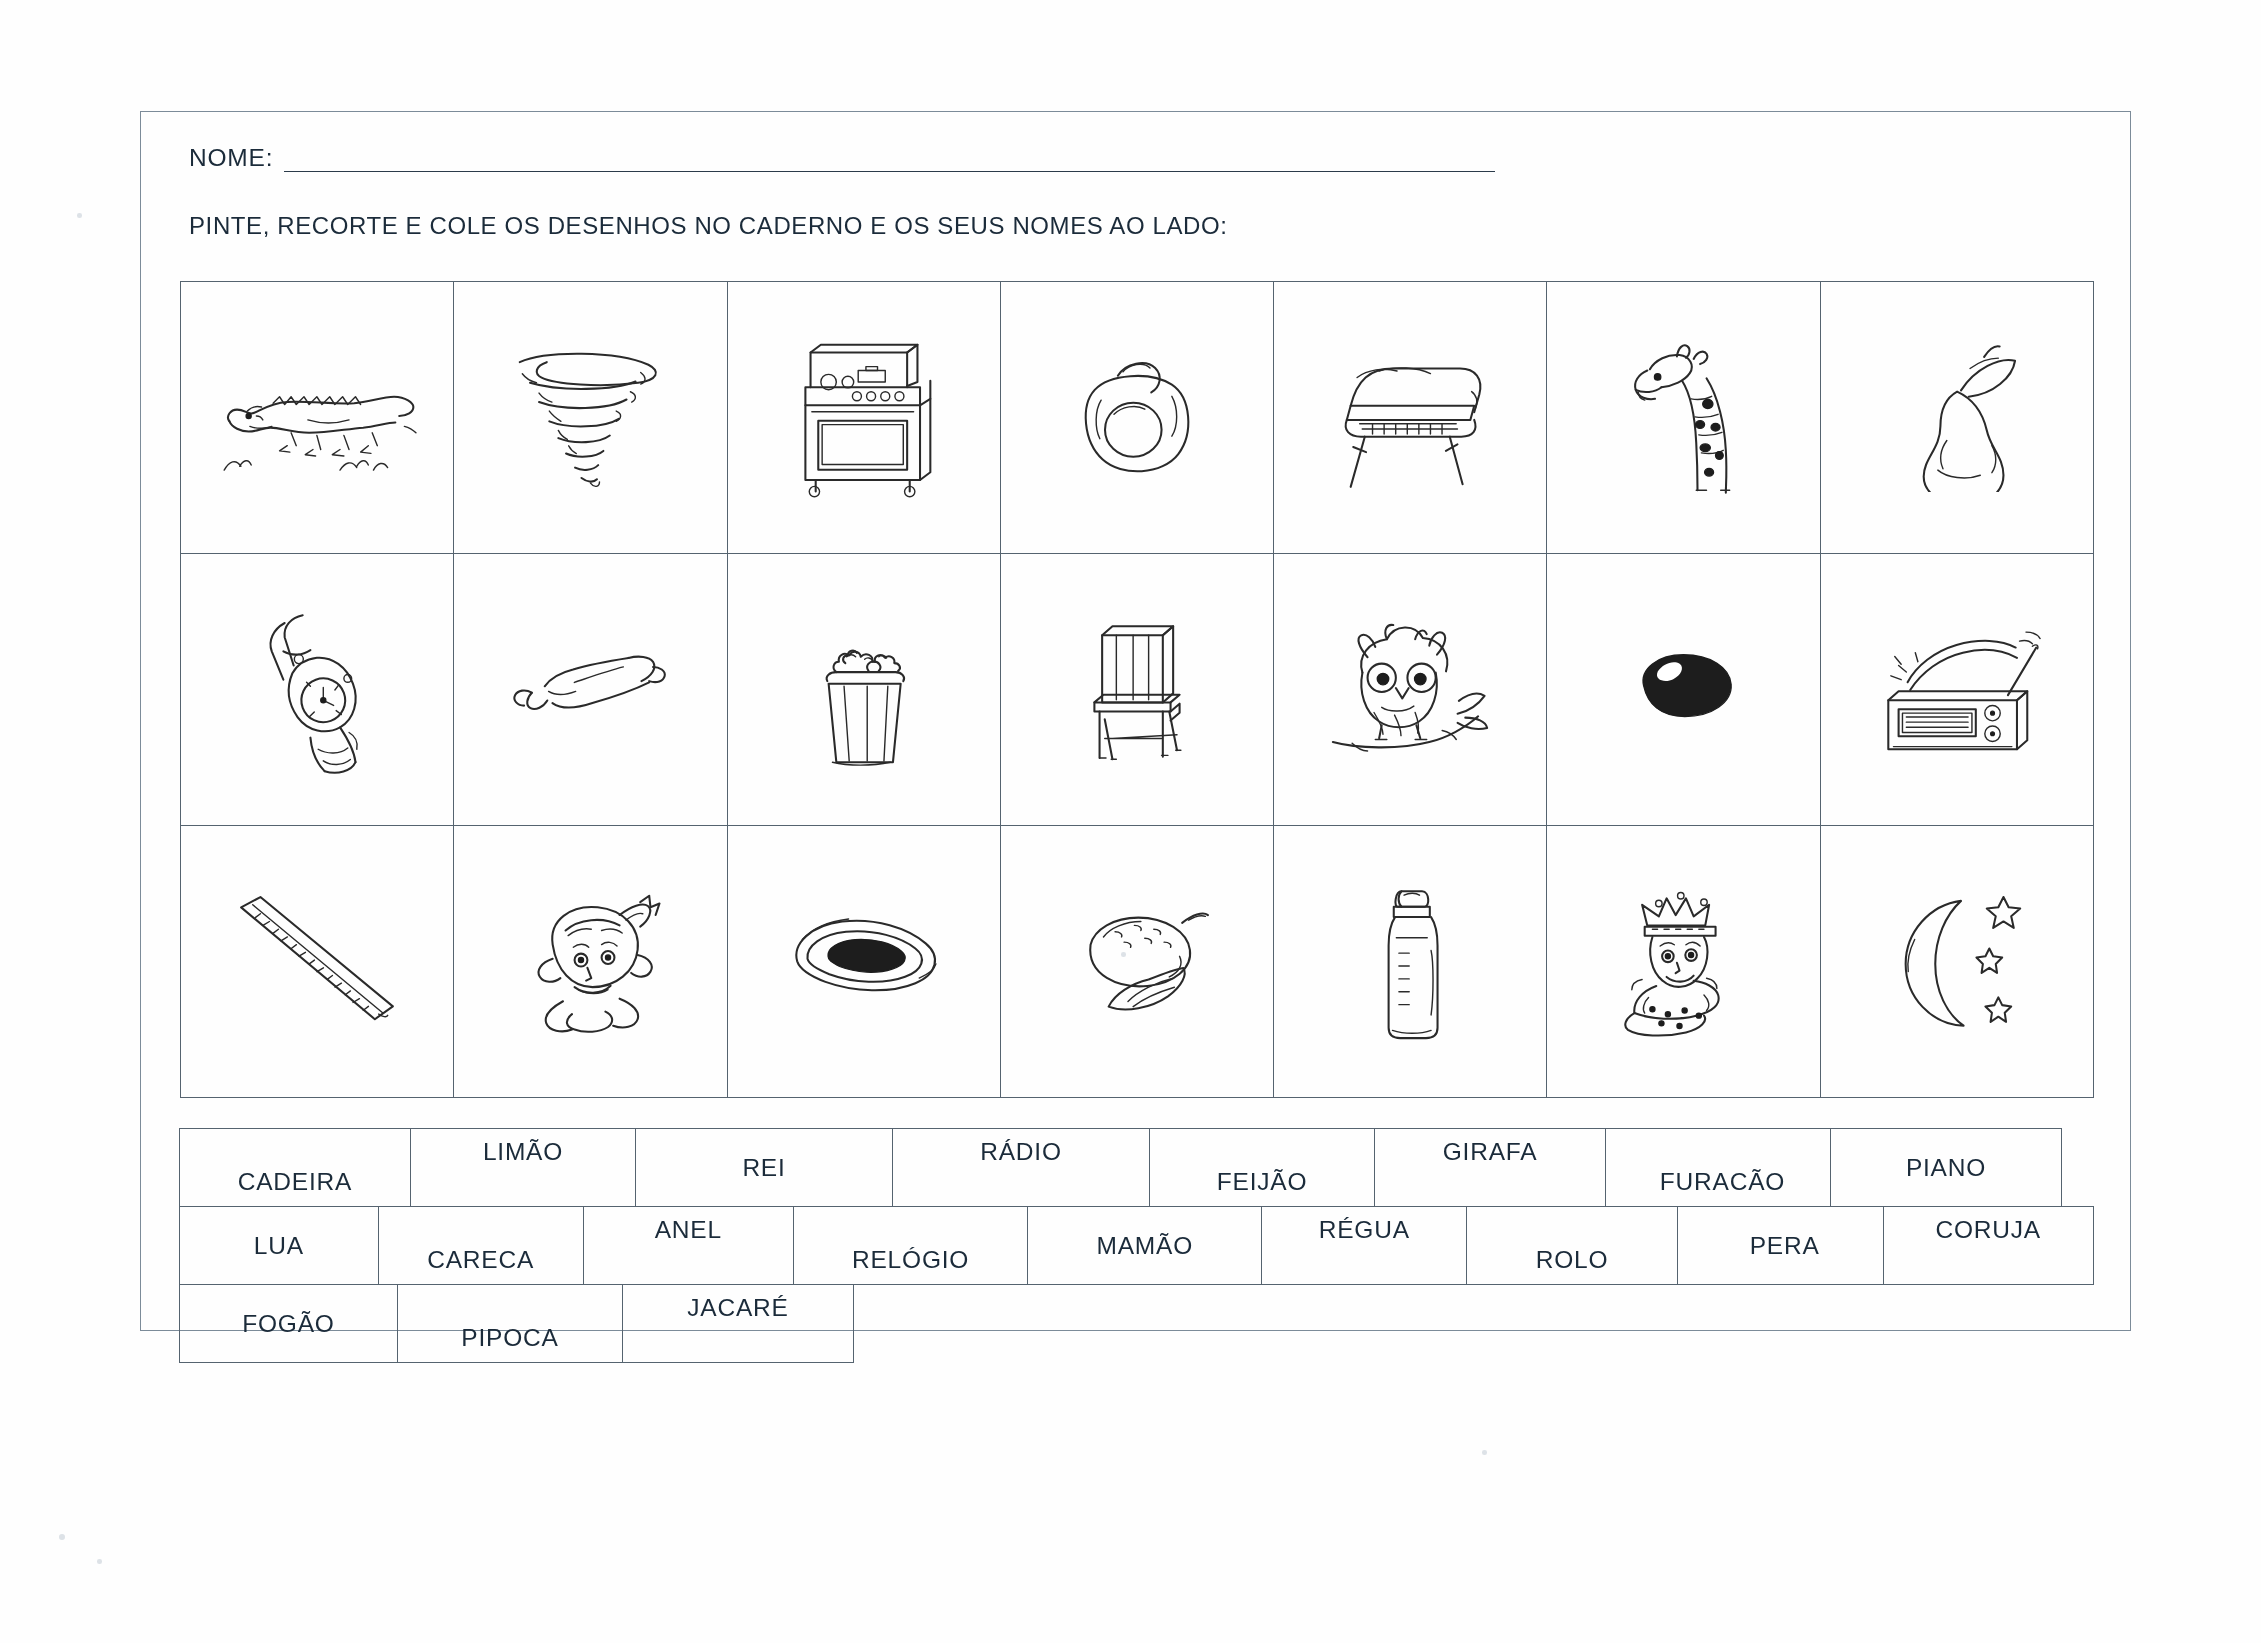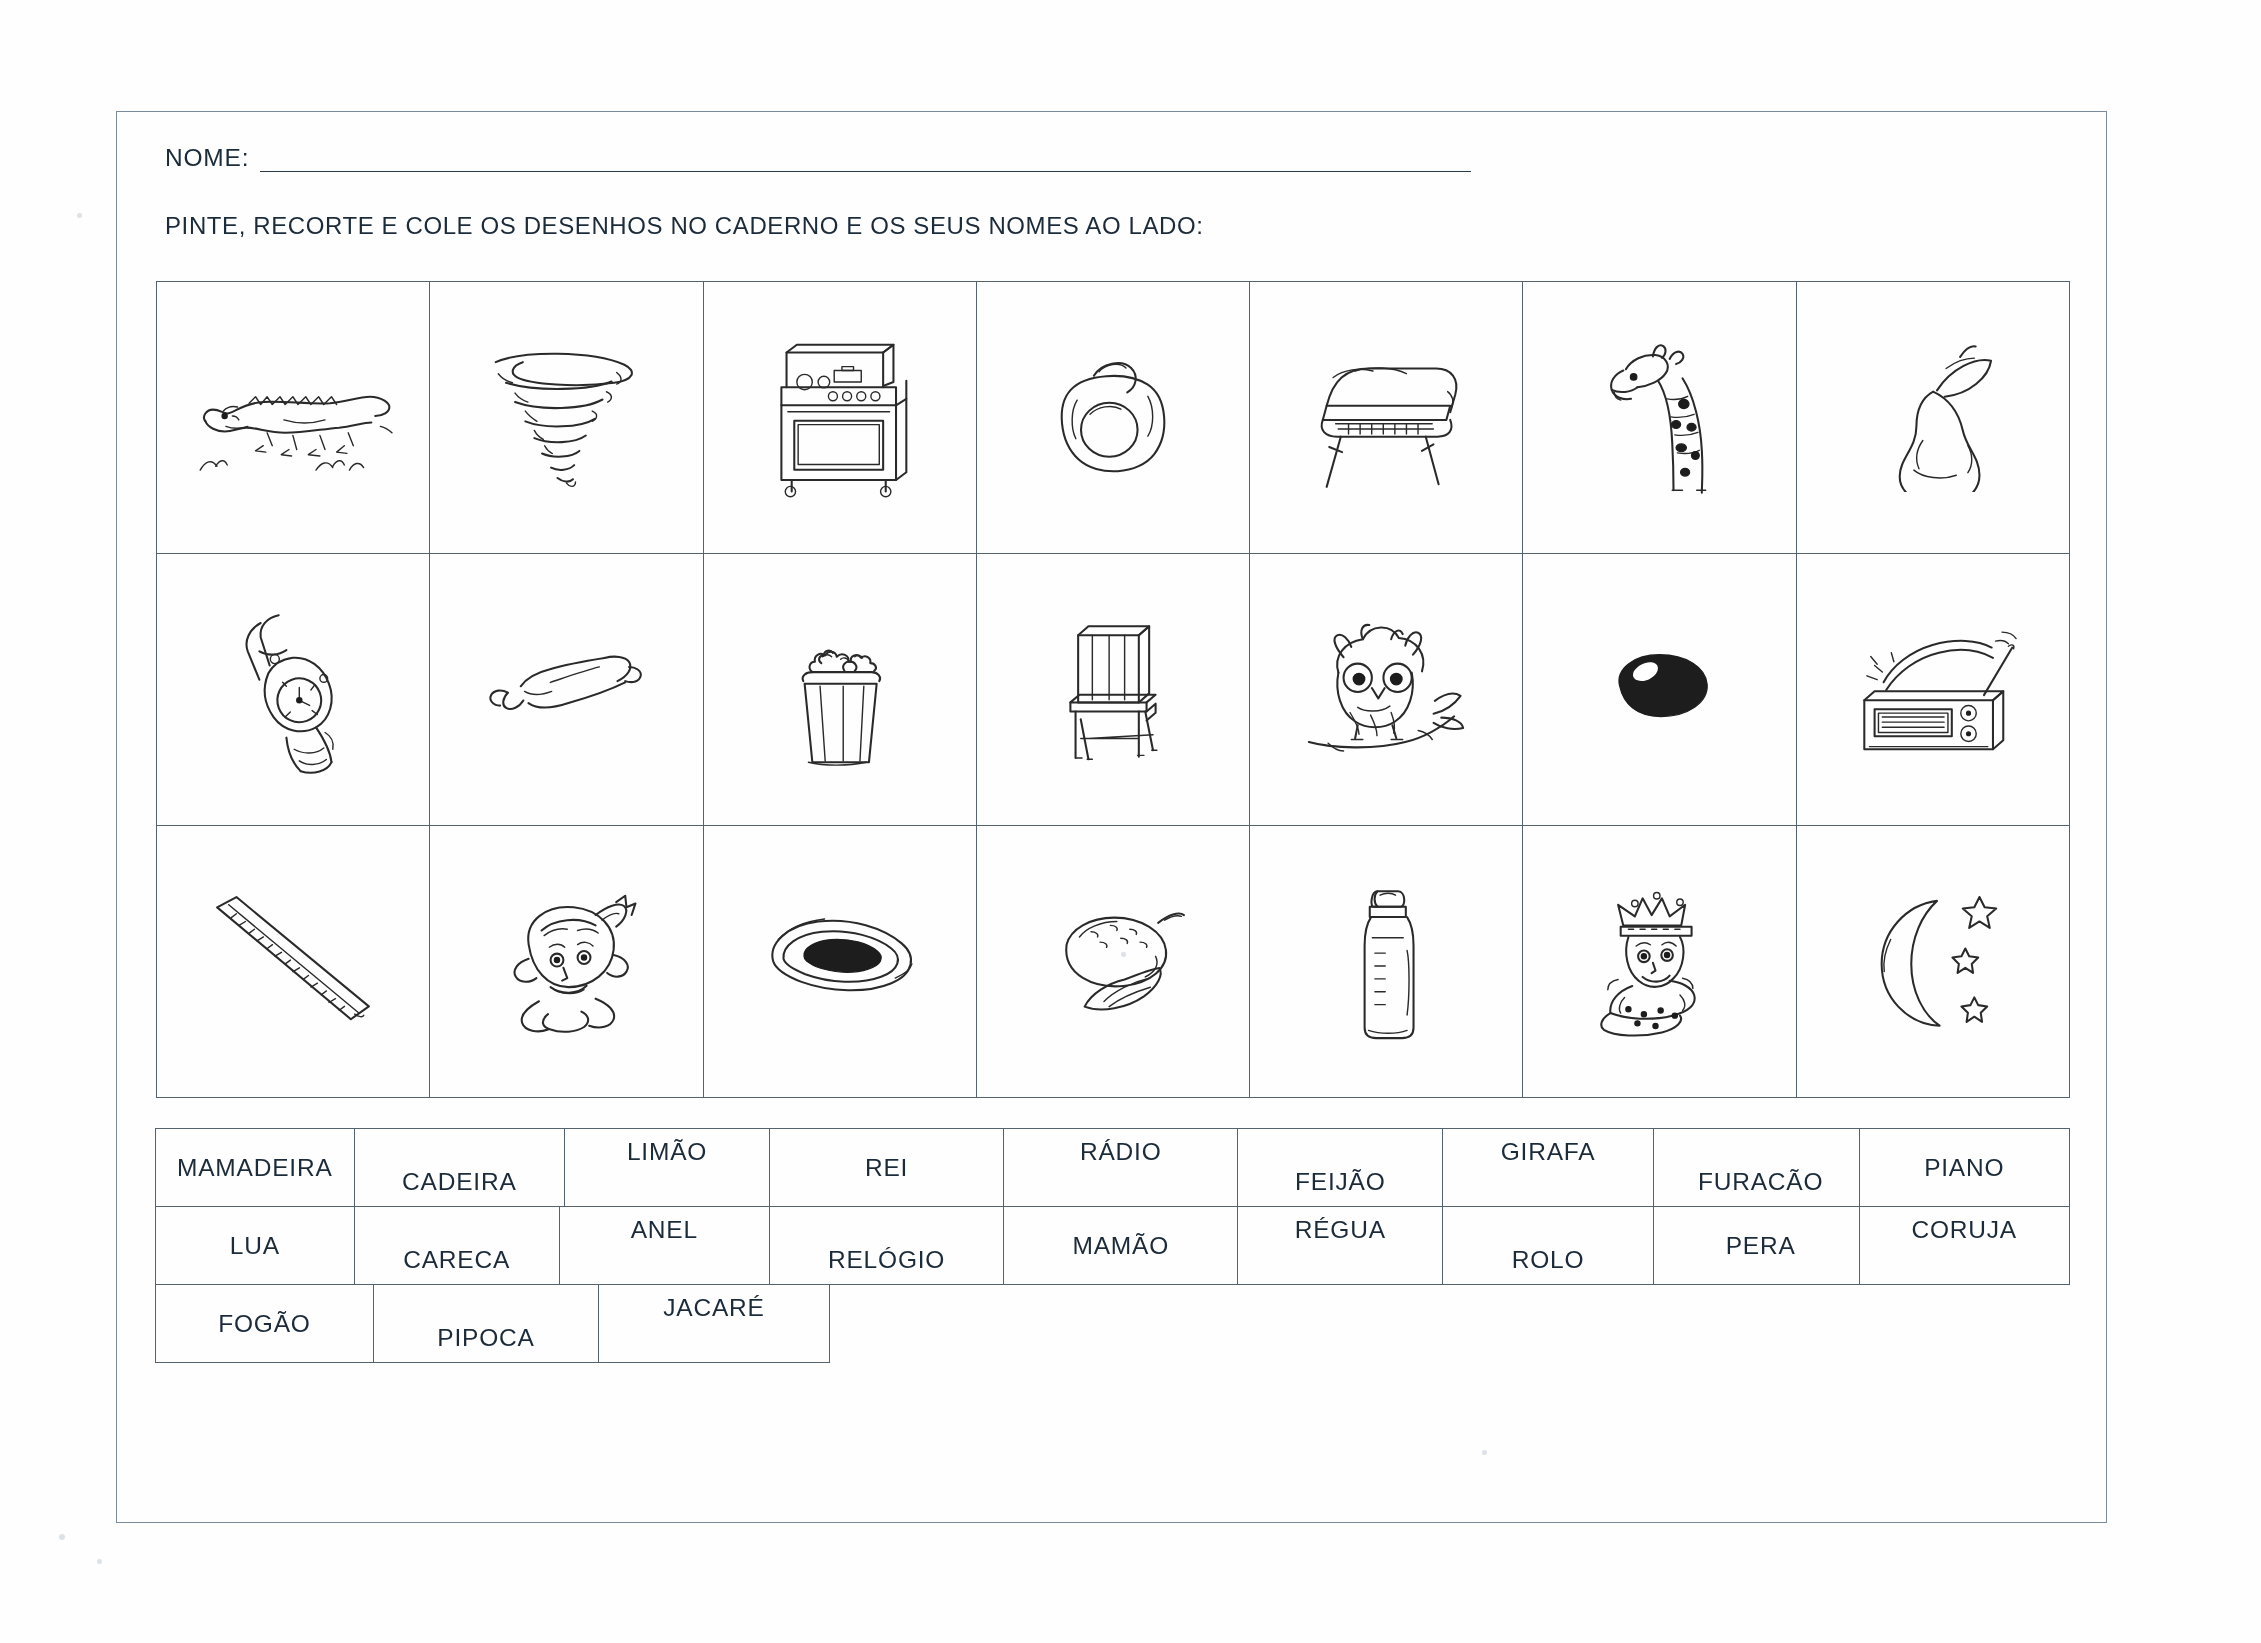--- a/index.html
+++ b/index.html
@@ -22,24 +22,24 @@
   }
   
   .speck {
     position: absolute;
     background: #cfd6dd;
     border-radius: 50%;
     opacity: .7;
   }
   .sheet {
     position: absolute;
-    left: 116px;
+    left: 140px;
     top: 111px;
     width: 1991px;
-    height: 1412px;
+    height: 1220px;
     border: 1.9px solid #7c8b99;
     box-sizing: border-box;
   }
   .name-row {
     position: absolute;
     left: 48px;
     top: 32px;
     display: flex;
     align-items: flex-end;
     gap: 10.3px;
@@ -475,21 +475,20 @@
           <path class="ink" d="M190 30l8-16 8 16 18 2-14 12 4 18-16-10-16 10 4-18-14-12z"></path>
           <path class="ink" d="M170 106l6-12 6 12 14 2-10 10 2 14-12-8-12 8 2-14-10-10z"></path>
           <path class="ink" d="M184 182l6-12 6 12 14 2-10 10 2 14-12-8-12 8 2-14-10-10z"></path>
         </svg>
       </div>
 
     </div>
 
     <div class="word-table">
       <div class="word-row">
-        <div class="word-cell w1">MAMADEIRA</div>
         <div class="word-cell w3 shift-down">CADEIRA</div>
         <div class="word-cell w2 shift-up">LIMÃO</div>
         <div class="word-cell w4">REI</div>
         <div class="word-cell w5 shift-up">RÁDIO</div>
         <div class="word-cell w6 shift-down">FEIJÃO</div>
         <div class="word-cell w7 shift-up">GIRAFA</div>
         <div class="word-cell w8 shift-down">FURACÃO</div>
         <div class="word-cell w9">PIANO</div>
       </div>
       <div class="word-row">

